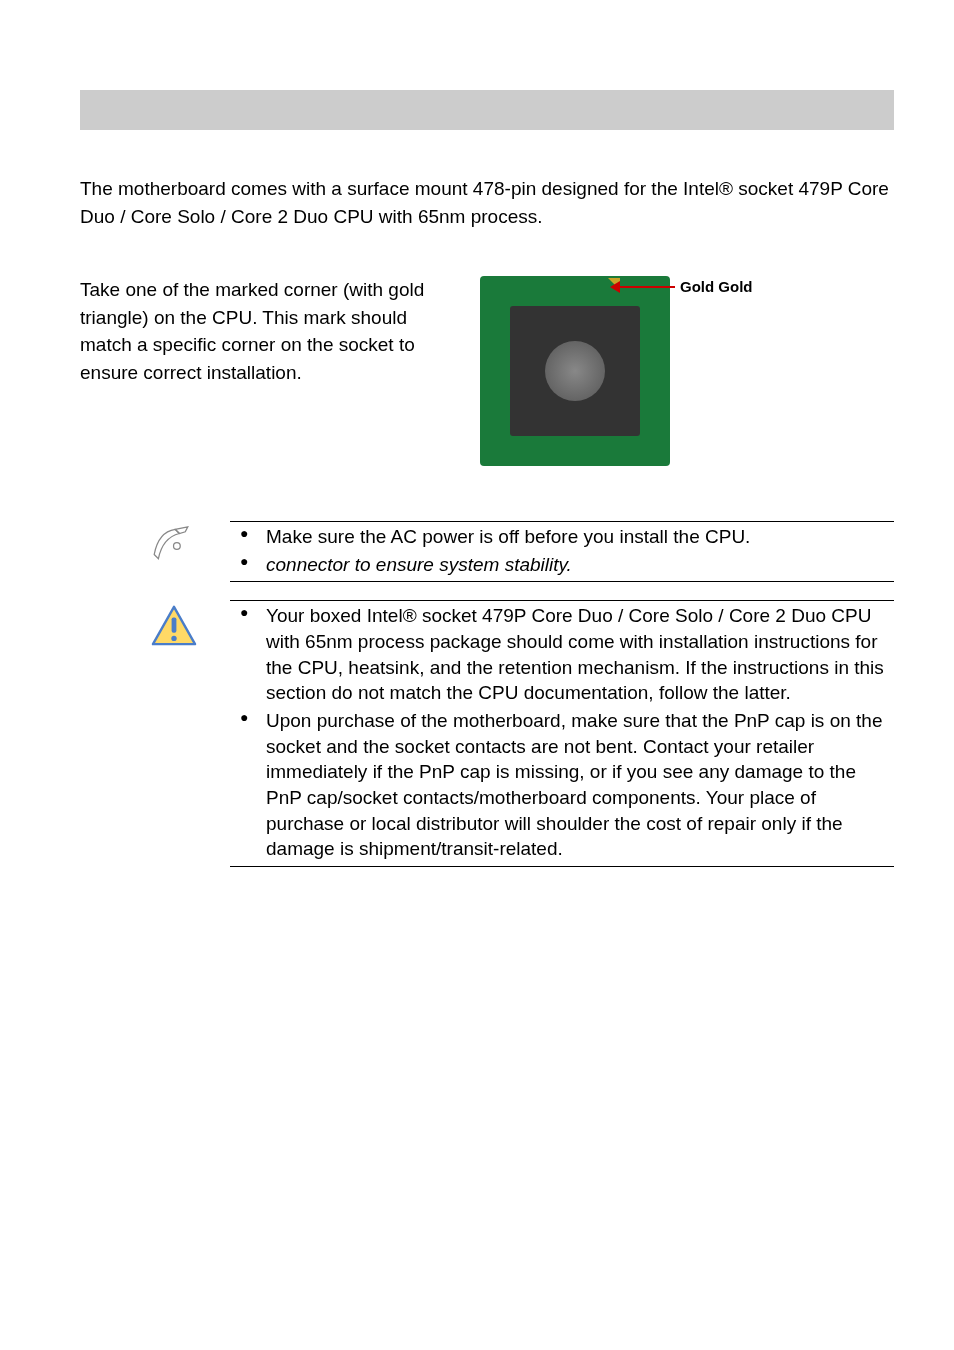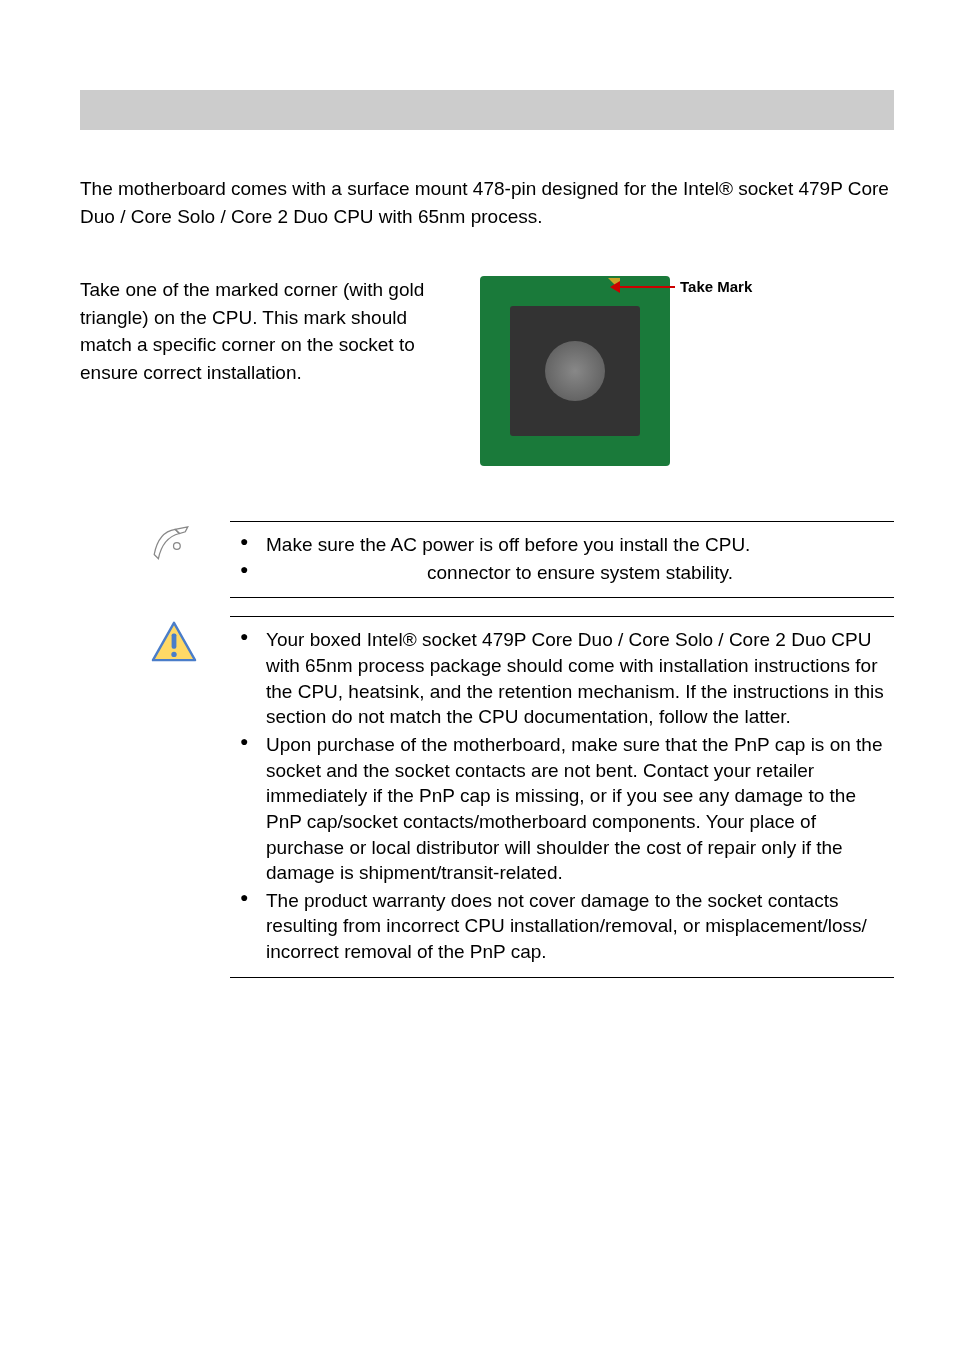--- a/index.html
+++ b/index.html
@@ -121,61 +121,61 @@
       height: 38px;
     }
     .warning-icon {
       width: 48px;
       height: 44px;
     }
     .notice-content {
       flex: 1;
       border-top: 1.5px solid #000;
       border-bottom: 1.5px solid #000;
-      padding: 10px 0;
+      padding: 2px 0;
     }
     .notice-content ul {
       list-style: none;
     }
     .notice-content li {
       font-size: 19px;
       line-height: 1.35;
       padding-left: 36px;
       position: relative;
       margin-bottom: 2px;
     }
     .notice-content li::before {
       content: '●';
       position: absolute;
       left: 10px;
       top: 0;
       font-size: 14px;
     }
     .centered-continuation {
       display: block;
-      text-align: center;
       padding-left: 0;
+      font-style: italic;
     }
   </style>
 </head>
 <body>
 
 <div class="gray-bar"></div>
 
 <p class="intro-text">The motherboard comes with a surface mount 478-pin designed for the Intel® socket 479P Core Duo / Core Solo / Core 2 Duo CPU with 65nm process.</p>
 
 <div class="side-by-side">
   <div class="left-text">Take one of the marked corner (with gold triangle) on the CPU. This mark should match a specific corner on the socket to ensure correct installation.</div>
   <div class="cpu-image-container">
     <div class="cpu-chip">
       <div class="gold-triangle"></div>
     </div>
     <div class="arrow-head"></div>
     <div class="arrow-line"></div>
-    <span class="gold-mark-label">Take Mark</span>
+    <span class="gold-mark-label">Gold Gold</span>
   </div>
 </div>
 
 <div class="notice-block">
   <div class="notice-icon-col">
     <svg class="pencil-icon" viewBox="0 0 50 45">
       <path d="M 5 35 Q 10 8 30 5 L 35 10 Q 15 15 10 40 Z" fill="none" stroke="#888" stroke-width="1.5"></path>
       <path d="M 30 5 L 45 2 L 42 8 L 35 10 Z" fill="none" stroke="#888" stroke-width="1.5"></path>
       <circle cx="32" cy="25" r="4" fill="none" stroke="#888" stroke-width="1.5"></circle>
     </svg>
@@ -195,16 +195,15 @@
     <svg class="warning-icon" viewBox="0 0 50 46">
       <path d="M 25 3 L 47 42 L 3 42 Z" fill="#ffd966" stroke="#4a7dc9" stroke-width="2.5" stroke-linejoin="round"></path>
       <rect x="22.5" y="14" width="5" height="16" rx="2" fill="#4a7dc9"></rect>
       <circle cx="25" cy="36" r="2.8" fill="#4a7dc9"></circle>
     </svg>
   </div>
   <div class="notice-content">
     <ul>
       <li>Your boxed Intel® socket 479P Core Duo / Core Solo / Core 2 Duo CPU with 65nm process package should come with installation instructions for the CPU, heatsink, and the retention mechanism. If the instructions in this section do not match the CPU documentation, follow the latter.</li>
       <li>Upon purchase of the motherboard, make sure that the PnP cap is on the socket and the socket contacts are not bent. Contact your retailer immediately if the PnP cap is missing, or if you see any damage to the PnP cap/socket contacts/motherboard components. Your place of purchase or local distributor will shoulder the cost of repair only if the damage is shipment/transit-related.</li>
-      <li>The product warranty does not cover damage to the socket contacts resulting from incorrect CPU installation/removal, or misplacement/loss/ incorrect removal of the PnP cap.</li>
     </ul>
   </div>
 </div>
 
 </body></html>

